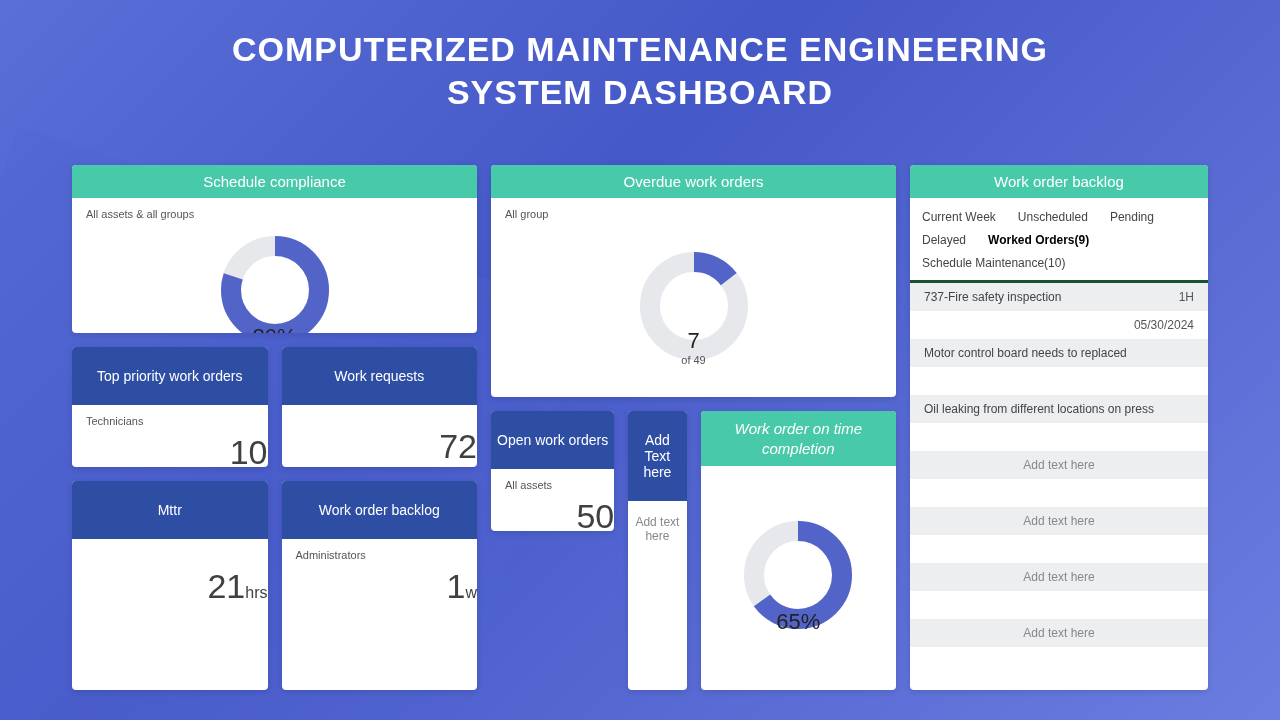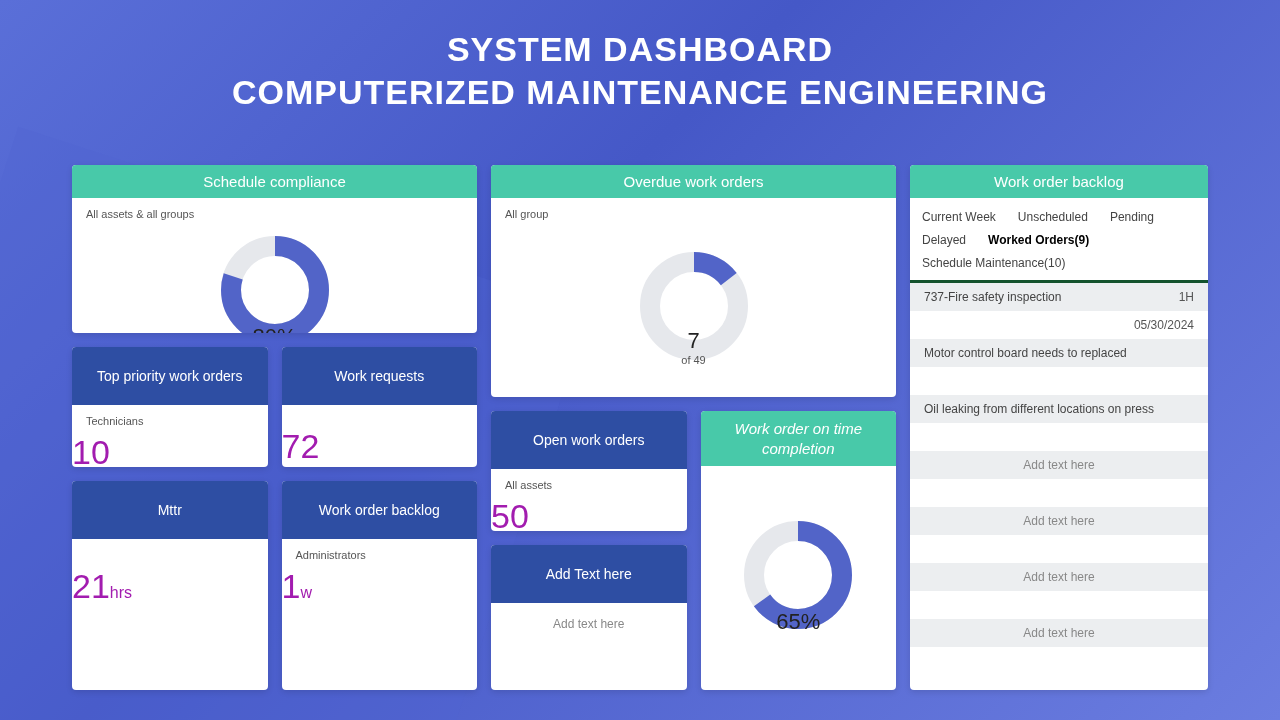--- a/index.html
+++ b/index.html
@@ -14,50 +14,50 @@
   .col-left { width:405px; display:flex; flex-direction:column; gap:14px; }
   .col-mid  { width:405px; display:flex; flex-direction:column; gap:14px; }
   .col-right{ flex:1; }
   .card { background:#fff; border-radius:4px; box-shadow:0 2px 6px rgba(0,0,0,0.12); overflow:hidden; display:flex; flex-direction:column; }
   .hdr-green { background:#48c9a9; color:#fff; text-align:center; font-size:15px; padding:8px 6px; }
   .hdr-blue  { background:#2e4ea3; color:#fff; text-align:center; font-size:14px; padding:21px 6px; }
   .sub { color:#555; font-size:11px; padding:10px 14px 0 14px; }
   .big-area { flex:1; display:flex; align-items:center; justify-content:center; padding:10px 0 16px 0; }
   .row2 { display:flex; gap:14px; }
   .row2 .card { flex:1; }
-  .num { font-size:34px; font-weight:500; color:#a21caf; text-align:left; padding:6px 0 16px 0; font-stretch:condensed; }
+  .num { font-size:34px; font-weight:500; color:#404040; text-align:right; padding:6px 0 16px 0; font-stretch:condensed; }
   .num .unit { font-size:16px; font-weight:400; }
   .donut { position:relative; width:120px; height:120px; }
   .donut svg { transform:rotate(-90deg); }
   .donut .center { position:absolute; inset:0; display:flex; flex-direction:column; align-items:center; justify-content:flex-end; }
   .donut .center .v { font-size:22px; font-weight:500; color:#222; }
   .donut .center .s { font-size:11px; color:#555; }
   .placeholder { color:#888; font-size:12px; text-align:center; padding:14px 0 18px 0; }
   
   .backlog { height:100%; }
   .tabs { display:flex; flex-wrap:wrap; gap:0; font-size:12px; color:#444; padding:8px 12px 6px 12px; }
   .tabs span { margin-right:22px; line-height:1.9; }
   .tab-active { color:#000; font-weight:600; }
   .list { border-top:3px solid #14532d; }
   .list .row { display:flex; align-items:center; font-size:12px; color:#444; padding:7px 14px; }
   .list .row.alt { background:#eceef0; }
   .list .row .t { flex:1; }
   .list .row .r { color:#555; }
   .list .row.center { justify-content:center; color:#888; }
   .mid-bottom { display:flex; gap:14px; flex:1; }
-  .mid-bottom .left-stack { flex:1; display:flex; flex-direction:column; gap:14px; }
+  .mid-bottom .left-stack { flex:1; display:flex; flex-direction:row; gap:14px; }
   .mid-bottom .ontime { flex:1; }
 </style>
 </head>
 <body>
 <div class="bg-shape"></div>
 
 <div class="title">
+  <div>COMPUTERIZED MAINTENANCE ENGINEERING</div>
   <div>SYSTEM DASHBOARD</div>
-  <div>COMPUTERIZED MAINTENANCE ENGINEERING</div>
 </div>
 
 <div class="grid">
 
   <div class="col-left">
     <div class="card" style="height:168px;">
       <div class="hdr-green">Schedule compliance</div>
       <div class="sub">All assets &amp; all groups</div>
       <div class="big-area">
         <div class="donut">

